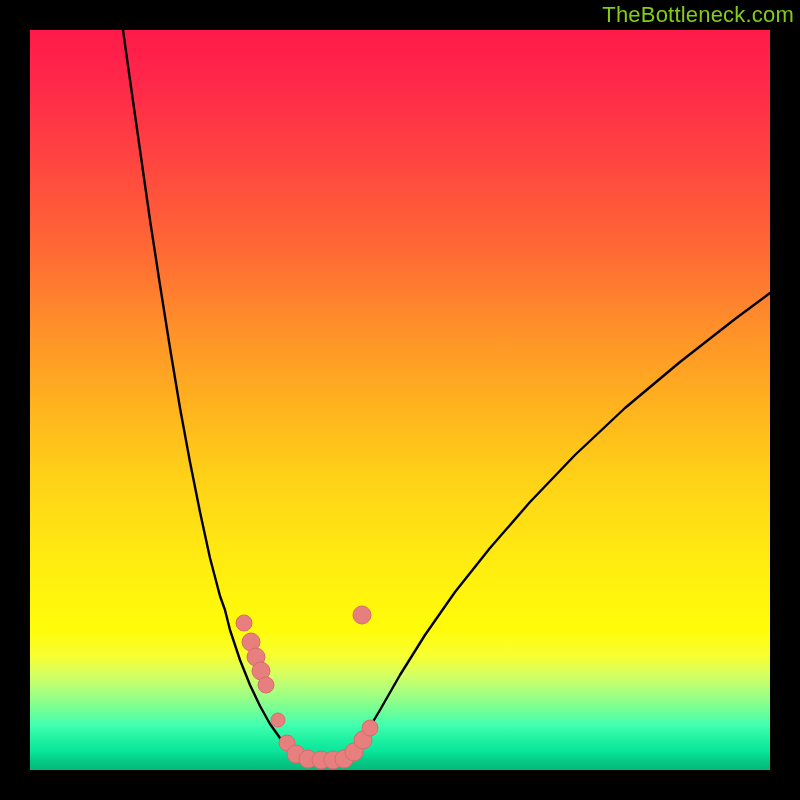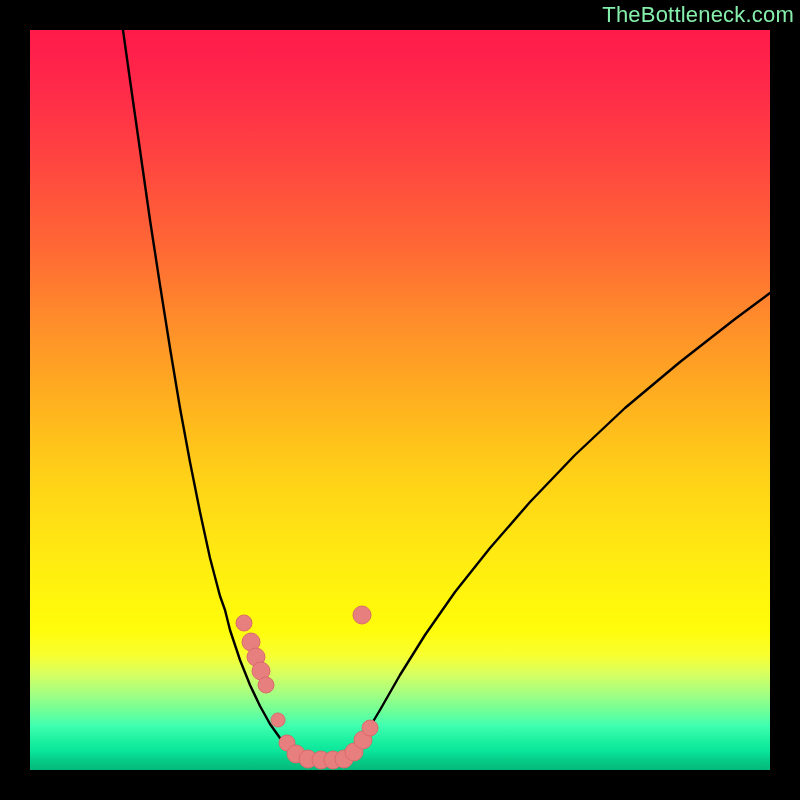--- a/index.html
+++ b/index.html
@@ -19,21 +19,21 @@
   #f8ff30 84.5%,
   #d7ff60 87%,
   #a8ff80 89.5%,
   #70ff98 92%,
   #40ffb0 94%,
   #1cf0a0 96%,
   #09e59b 97.5%,
   #06cf8a 98.5%,
   #04b87a 100%)}
 svg.curve{position:absolute;inset:0}
-.watermark{position:absolute;top:2px;right:6px;color:#86efac;font-size:22px;font-weight:400;letter-spacing:.2px}
+.watermark{position:absolute;top:2px;right:6px;color:#84cc16;font-size:22px;font-weight:400;letter-spacing:.2px}
 </style>
 </head>
 <body>
 
 <div class="frame">
   <div class="plot-area">
     <div class="gradient"></div>
     <svg class="curve" viewBox="0 0 740 740" preserveAspectRatio="none">
       <path id="curve-path" fill="none" stroke="#000" stroke-width="2.4" stroke-linejoin="round" stroke-linecap="round" d="M93,0 L100,50 L110,120 L120,190 L130,255 L140,318 L150,378 L160,432 L170,482 L180,528 L190,566 L195,580 L200,600 L210,630 L220,655 L230,676 L240,694 L250,708 L260,719 L268,725 L275,728 L275,728 L280,729 L290,730 L300,730 L310,730 L318,729 L318,729 L325,720 L335,705 L350,680 L370,645 L395,605 L425,562 L460,518 L500,472 L545,425 L595,378 L650,332 L705,289 L740,263 "></path>
       <g id="markers">

